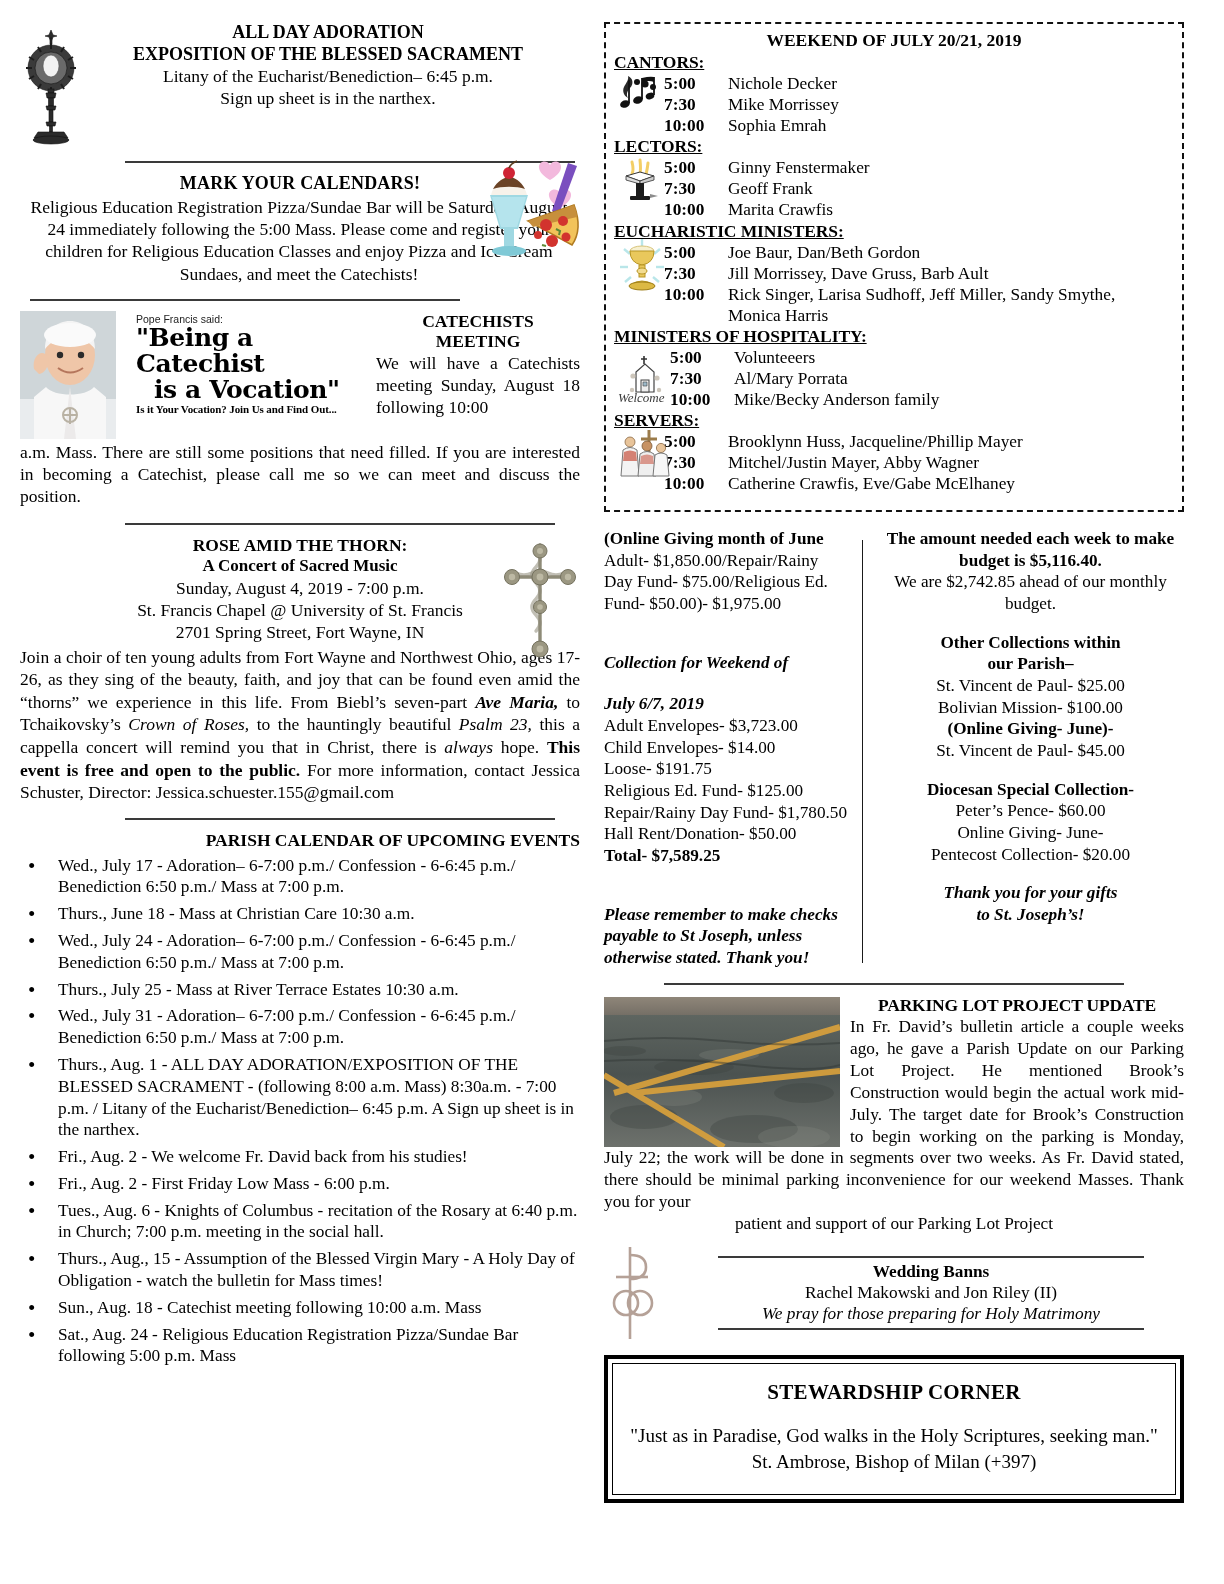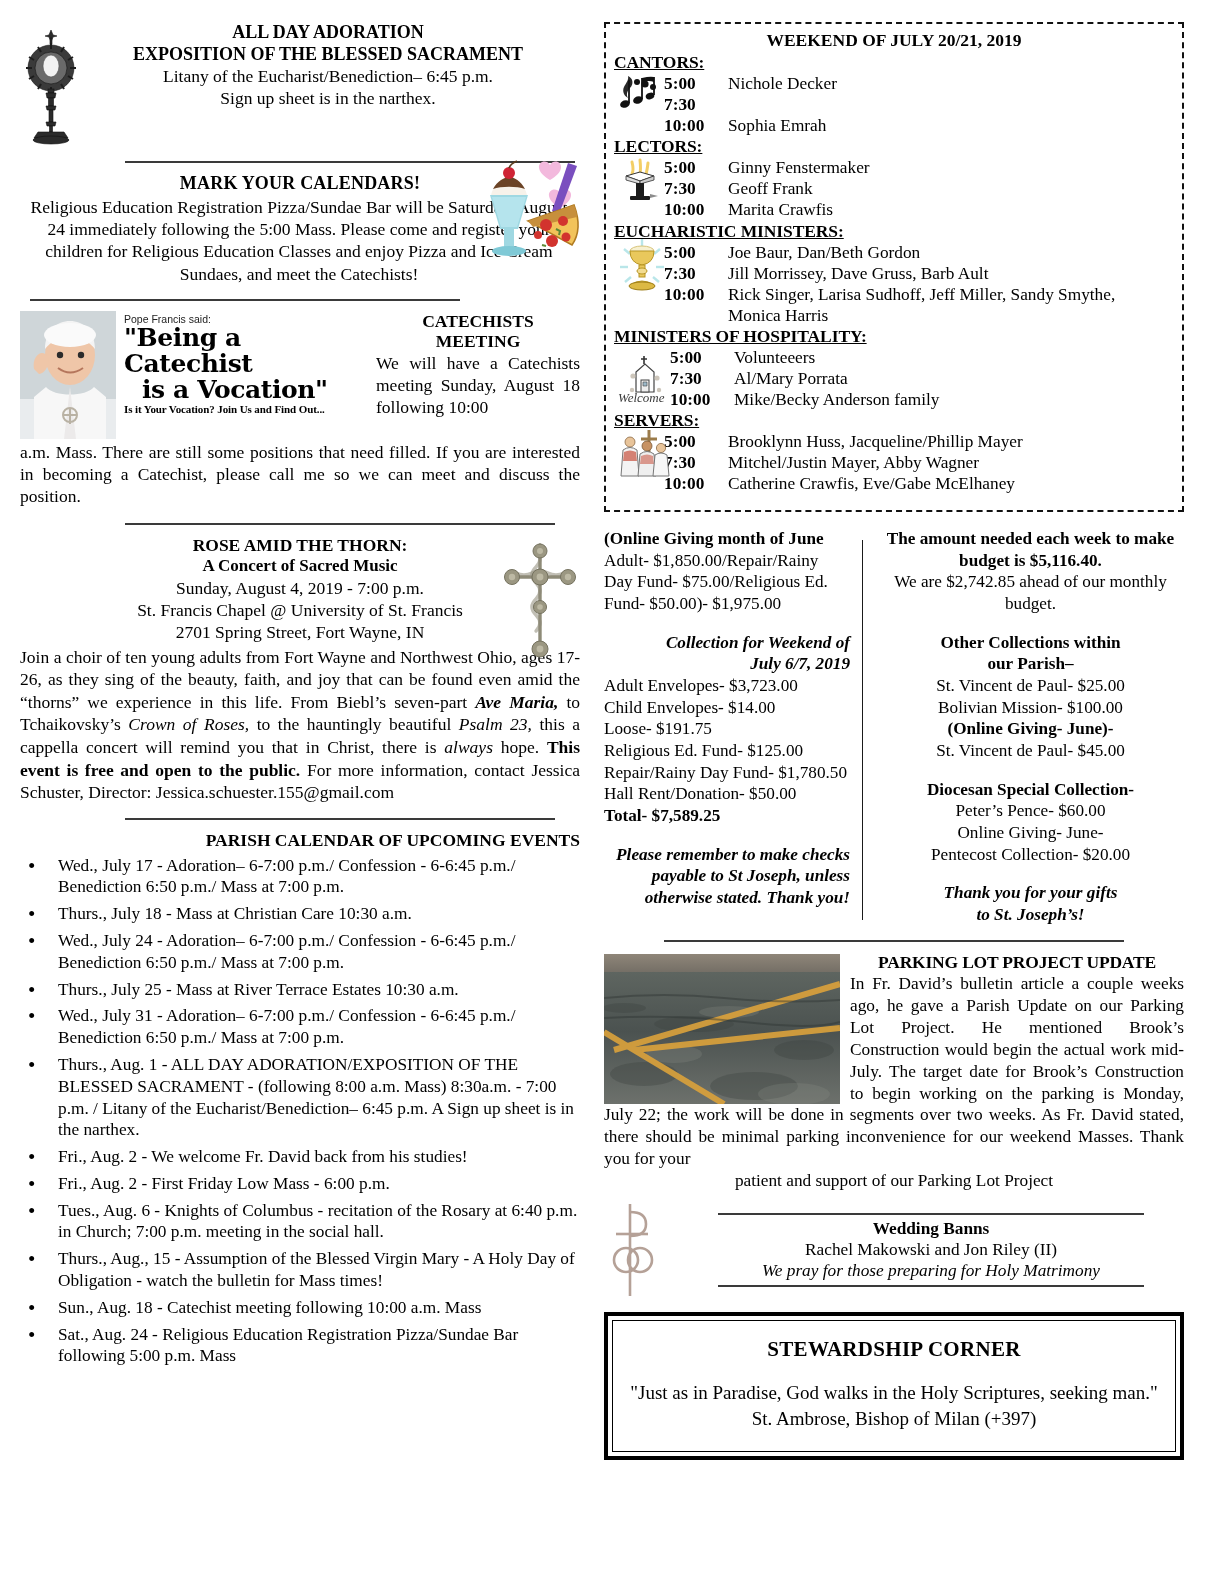--- a/index.html
+++ b/index.html
@@ -15,21 +15,21 @@
     overflow:hidden;
   }
   .page { width:1224px; height:1584px; display:flex; padding:22px 20px 14px 20px; }
 
   
   .col-left { width:570px; padding-right:10px; position:relative; }
   .col-right { width:594px; padding-left:14px; position:relative; }
 
   .hr-thin { border:0; border-top:2.2px solid #3a3a3a; margin:10px auto 10px auto; }
 
-  .ctr { text-align:right; }
+  .ctr { text-align:left;margin-top:20px; }
   .b { font-weight:bold; }
   .i { font-style:italic; }
 
   
   .adoration { display:flex; align-items:flex-start; }
   .monstrance { width:62px; flex:0 0 62px; padding-top:4px; }
   .adoration-text { flex:1; text-align:center; padding-right:6px; }
   .adoration-text .t1 { font-weight:bold; font-size:18px; line-height:1.22; }
   .adoration-text .t2 { font-size:17.5px; line-height:1.25; }
 
@@ -37,21 +37,21 @@
   .calendars { position:relative; }
   .calendars h2 { margin:0 0 2px 0; font-size:18px; text-align:center; letter-spacing:.2px;}
   .calendars p { margin:0; text-align:center; font-size:17.5px; line-height:1.26; padding-right:2px;}
   .sundae-art { position:absolute; right:-6px; top:-14px; width:118px; height:116px; }
 
   
   .catechist-wrap { }
   .catechist-top { display:flex; align-items:flex-start; }
   .pope-banner { width:350px; flex:0 0 350px; height:130px; position:relative; display:flex;}
   .pope-photo { width:96px; height:128px; flex:0 0 96px; position:relative; overflow:hidden; border:0; }
-  .pope-cap { flex:1; padding-left:8px; padding-top:2px; }
+  .pope-cap { flex:1; padding-left:20px; padding-top:2px; }
   .pope-said { font-size:10.5px; font-family:"Liberation Sans",sans-serif; color:#222; }
   .pope-quote { font-family:"DejaVu Serif",serif; font-weight:bold; font-size:25px; line-height:1.04; letter-spacing:-.4px;}
   .pope-sub { font-family:"Liberation Serif",serif; font-weight:bold; font-size:11px; letter-spacing:-.1px;}
   .catechist-right { flex:1; padding-left:6px; }
   .catechist-right h3 { margin:0; font-size:17.5px; text-align:center; line-height:1.18; font-weight:bold;}
   .catechist-right p { margin:0; text-align:justify; font-size:17.5px; line-height:1.27;}
   .catechist-body { margin:0; text-align:justify; font-size:17.5px; line-height:1.27;}
 
   
   .rose { position:relative; }
@@ -279,21 +279,21 @@
       <div class="line">2701 Spring Street, Fort Wayne, IN</div>
       <p class="body"><span>Join a choir of ten young adults from Fort Wayne and Northwest Ohio, ages 17-26, as they sing of the beauty, faith, and joy that can be found even amid the “thorns” we experience in this life.   From Biebl’s seven-part </span><span class="i b">Ave Maria,</span><span>  to Tchaikovsky’s </span><span class="i">Crown of Roses,</span><span> to the hauntingly beautiful </span><span class="i">Psalm 23,</span><span> this a cappella concert will remind you that in Christ, there is </span><span class="i">always</span><span> hope. </span><span class="b">This event is free and open to the public.</span><span> For more information, contact Jessica Schuster, Director: Jessica.schuester.155@gmail.com</span></p>
     </div>
 
     <hr class="hr-thin" style="width:430px; margin-left:105px; margin-top:14px;">
 
     <div class="parish">
       <h2>PARISH CALENDAR OF UPCOMING EVENTS</h2>
       <ul class="events">
         <li>Wed., July 17 - Adoration– 6-7:00 p.m./ Confession - 6-6:45 p.m./ Benediction 6:50 p.m./ Mass at 7:00 p.m.</li>
-        <li>Thurs., July 18 - Mass at Christian Care 10:30 a.m.</li>
+        <li>Thurs., June 18 - Mass at Christian Care 10:30 a.m.</li>
         <li>Wed., July 24 - Adoration– 6-7:00 p.m./ Confession - 6-6:45 p.m./ Benediction 6:50 p.m./ Mass at 7:00 p.m.</li>
         <li>Thurs., July 25 - Mass at River Terrace Estates 10:30 a.m.</li>
         <li>Wed., July 31 - Adoration– 6-7:00 p.m./ Confession - 6-6:45 p.m./ Benediction 6:50 p.m./ Mass at 7:00 p.m.</li>
         <li>Thurs., Aug. 1 - ALL DAY ADORATION/EXPOSITION OF THE BLESSED SACRAMENT - (following 8:00 a.m. Mass) 8:30a.m. - 7:00 p.m. / Litany of the Eucharist/Benediction– 6:45 p.m. A Sign up sheet is in the narthex.</li>
         <li>Fri., Aug. 2 - We welcome Fr. David back from his studies!</li>
         <li>Fri., Aug. 2 - First Friday Low Mass - 6:00 p.m.</li>
         <li>Tues., Aug. 6 - Knights of Columbus - recitation of the Rosary at 6:40 p.m. in Church; 7:00 p.m. meeting in the social hall.</li>
         <li>Thurs., Aug., 15 - Assumption of the Blessed Virgin Mary - A Holy Day of Obligation - watch the bulletin for Mass times!</li>
         <li>Sun., Aug. 18 - Catechist meeting following 10:00 a.m. Mass</li>
         <li>Sat., Aug. 24 - Religious Education Registration Pizza/Sundae Bar following 5:00 p.m. Mass</li>
@@ -325,20 +325,21 @@
             </g>
           </svg>
         </div>
         <div class="mrows">
           <div class="mrow">
               <span class="tm">5:00</span>
               <span class="nm">Nichole Decker</span>
             </div>
           <div class="mrow">
               <span class="tm">7:30</span>
+              <span class="nm">Mike Morrissey</span>
             </div>
           <div class="mrow">
               <span class="tm">10:00</span>
               <span class="nm">Sophia Emrah</span>
             </div>
         </div>
       </div>
 
       <div class="mgroup">
         <div class="head">LECTORS:</div>

